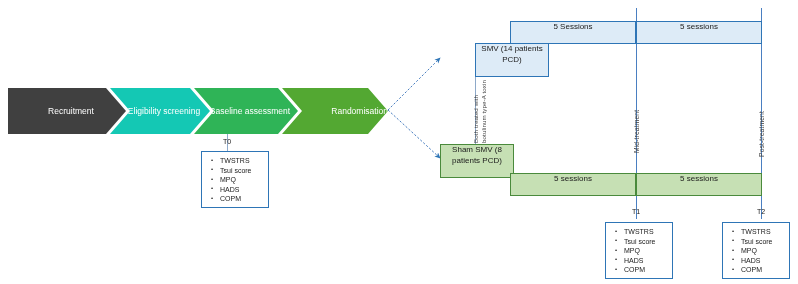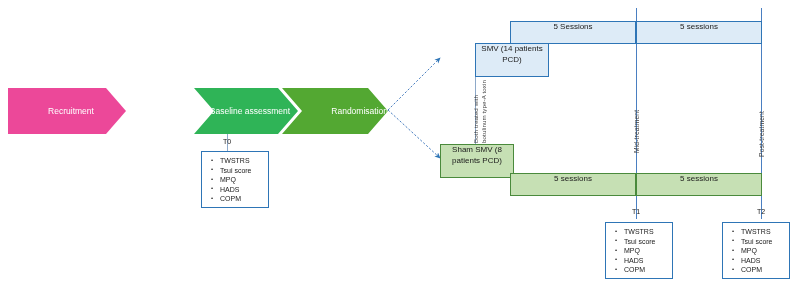--- a/index.html
+++ b/index.html
@@ -50,22 +50,25 @@
       <marker id="ah" markerWidth="7" markerHeight="7" refX="5.2" refY="3" orient="auto">
         <path d="M0,0.3 L6,3 L0,5.7 L1.6,3 Z" fill="#2e75b6"></path>
       </marker>
     </defs>
 
     <line x1="388" y1="110" x2="440" y2="58" stroke="#4a7fc1" stroke-width="1" stroke-dasharray="2.2,1.8" marker-end="url(#ah)"></line>
 
     <line x1="388" y1="110" x2="440" y2="158" stroke="#4a7fc1" stroke-width="1" stroke-dasharray="2.2,1.8" marker-end="url(#ah)"></line>
   </svg>
 
-  <div class="chev chev-c1" style="left:8px;top:88px;width:118px;height:46px;background:#ec4899;">
+  <div class="chev chev-c1" style="left:8px;top:88px;width:118px;height:46px;background:#404040;">
     <span>Recruitment</span>
+  </div>
+  <div class="chev chev-cN" style="left:110px;top:88px;width:100px;height:46px;background:#14c8b4;">
+    <span>Eligibility screening</span>
   </div>
   <div class="chev chev-cN" style="left:194px;top:88px;width:104px;height:46px;background:#2fb457;">
     <span>Baseline assessment</span>
   </div>
   <div class="chev chev-cN" style="left:282px;top:88px;width:106px;height:46px;background:#53a832;justify-content:flex-end;">
     <span>Randomisation</span>
   </div>
 
   <div class="vline-grey" style="left:227px;top:134px;height:17px;"></div>
   <div class="tlab" style="left:214px;top:138px;width:26px;">T0</div>

